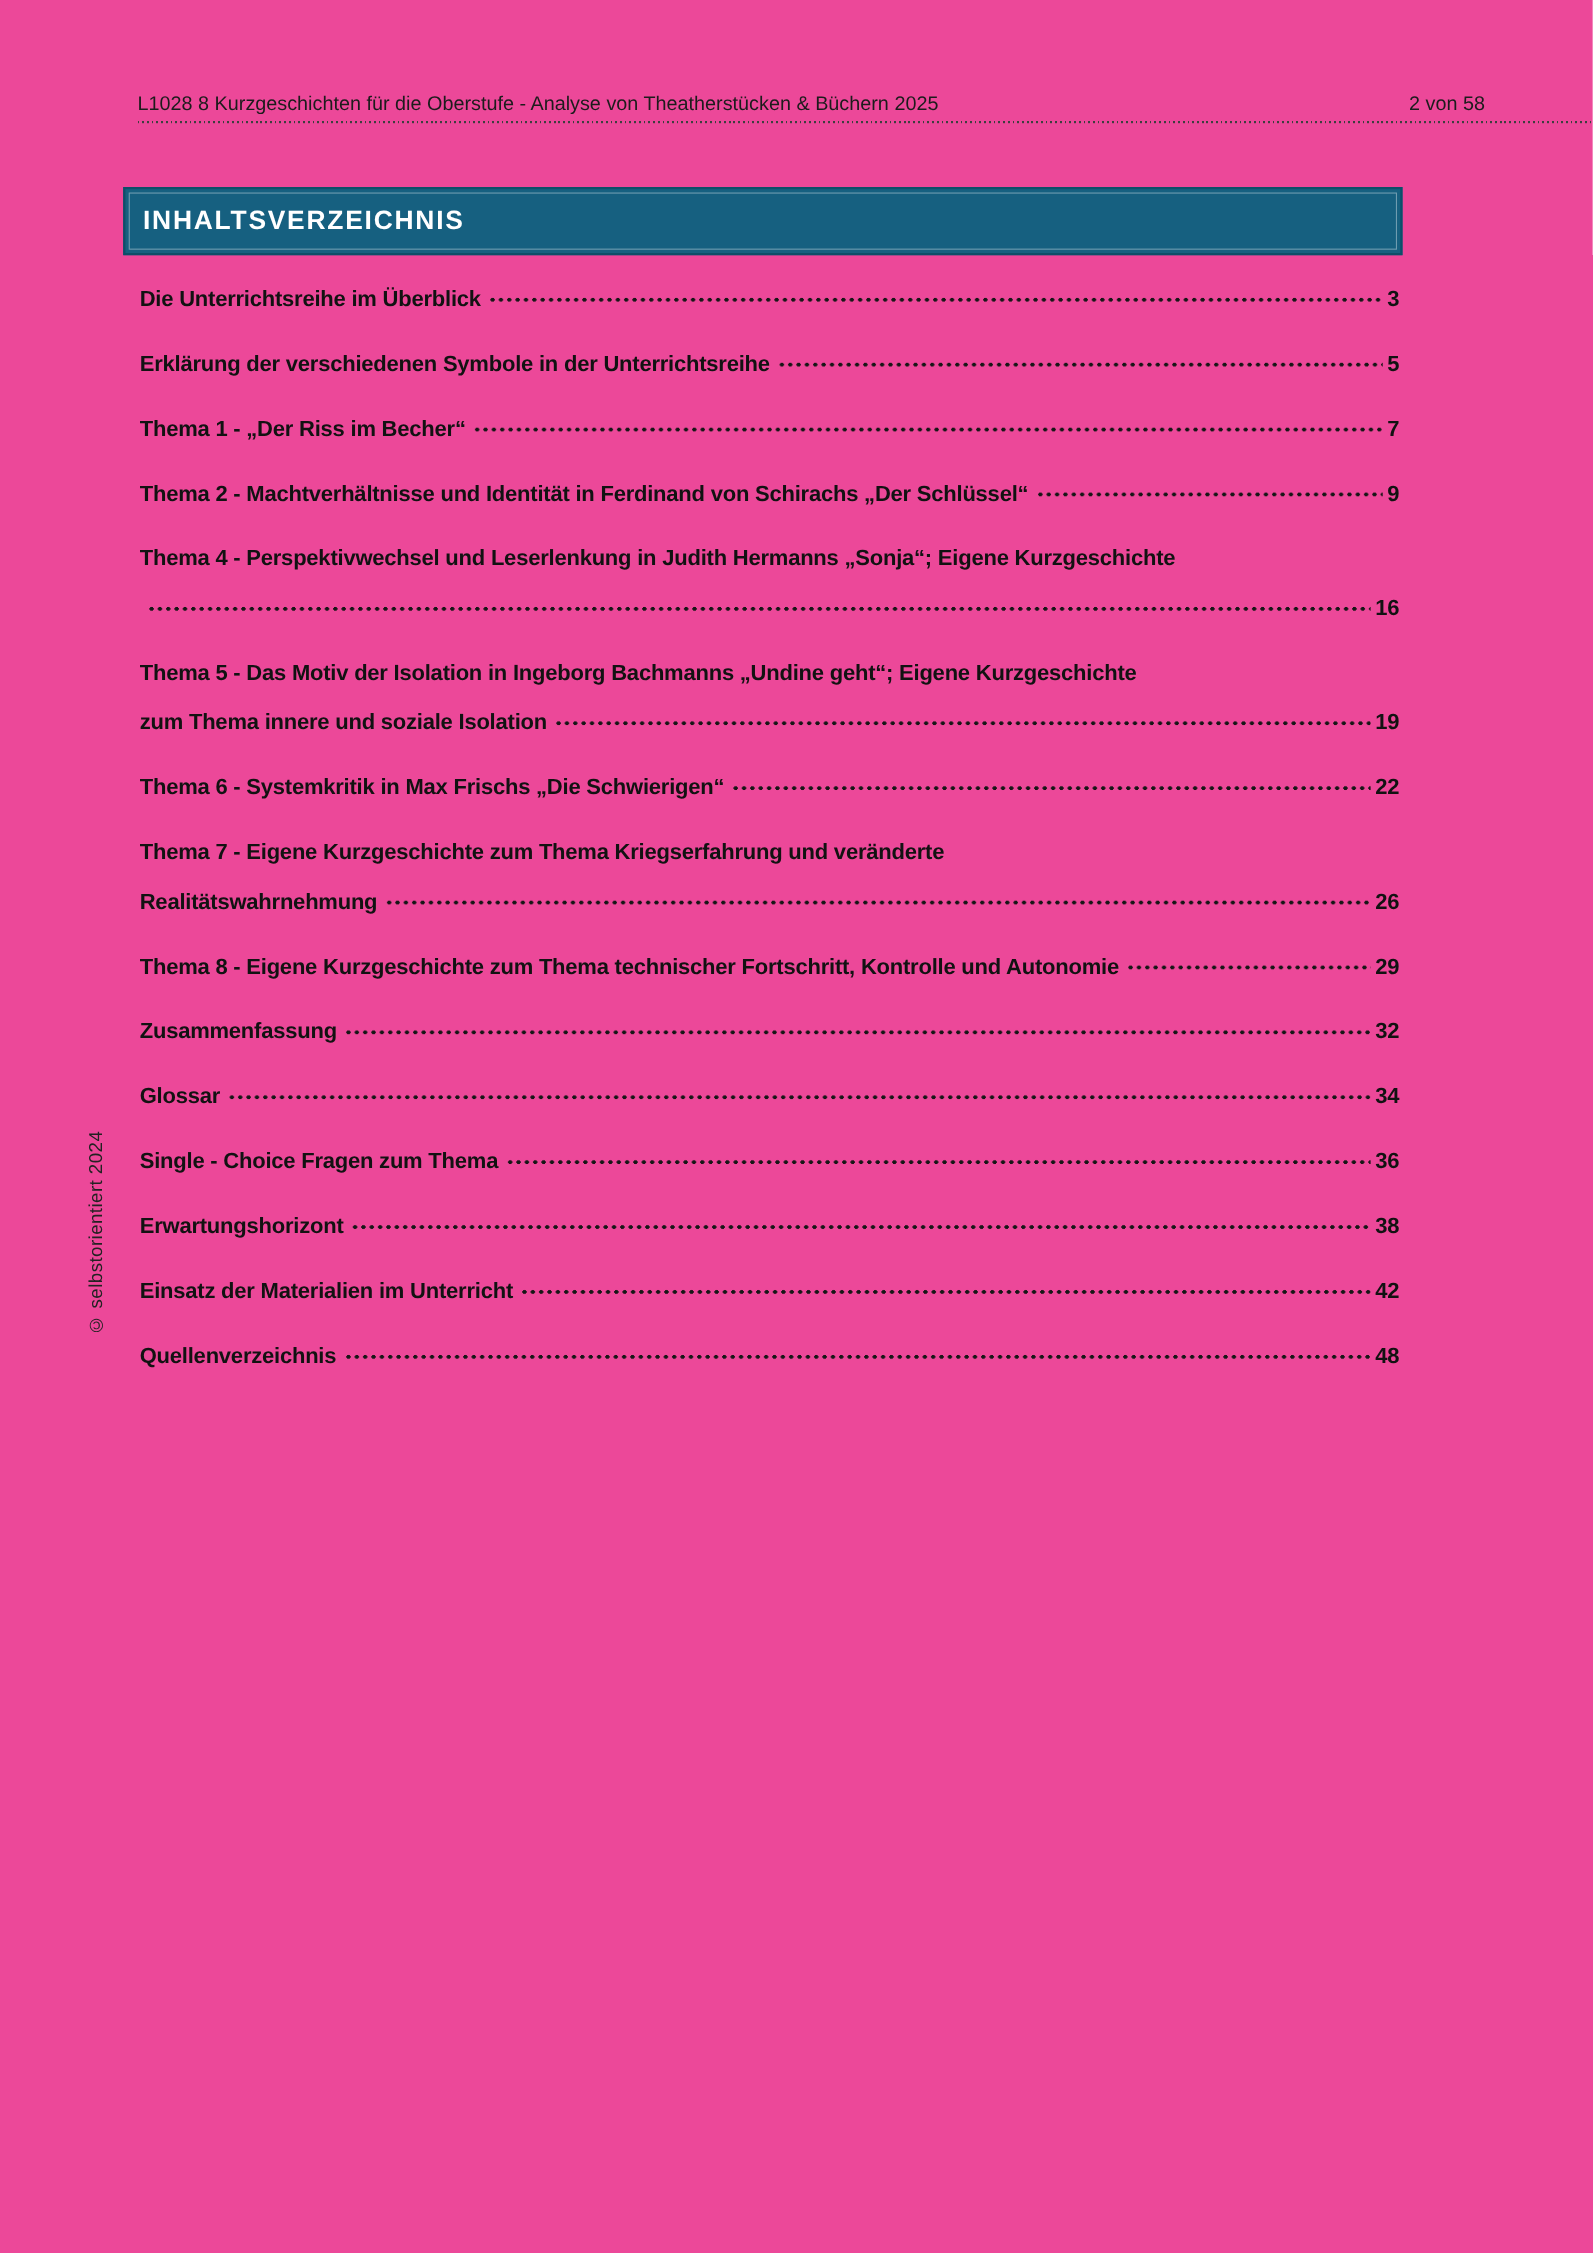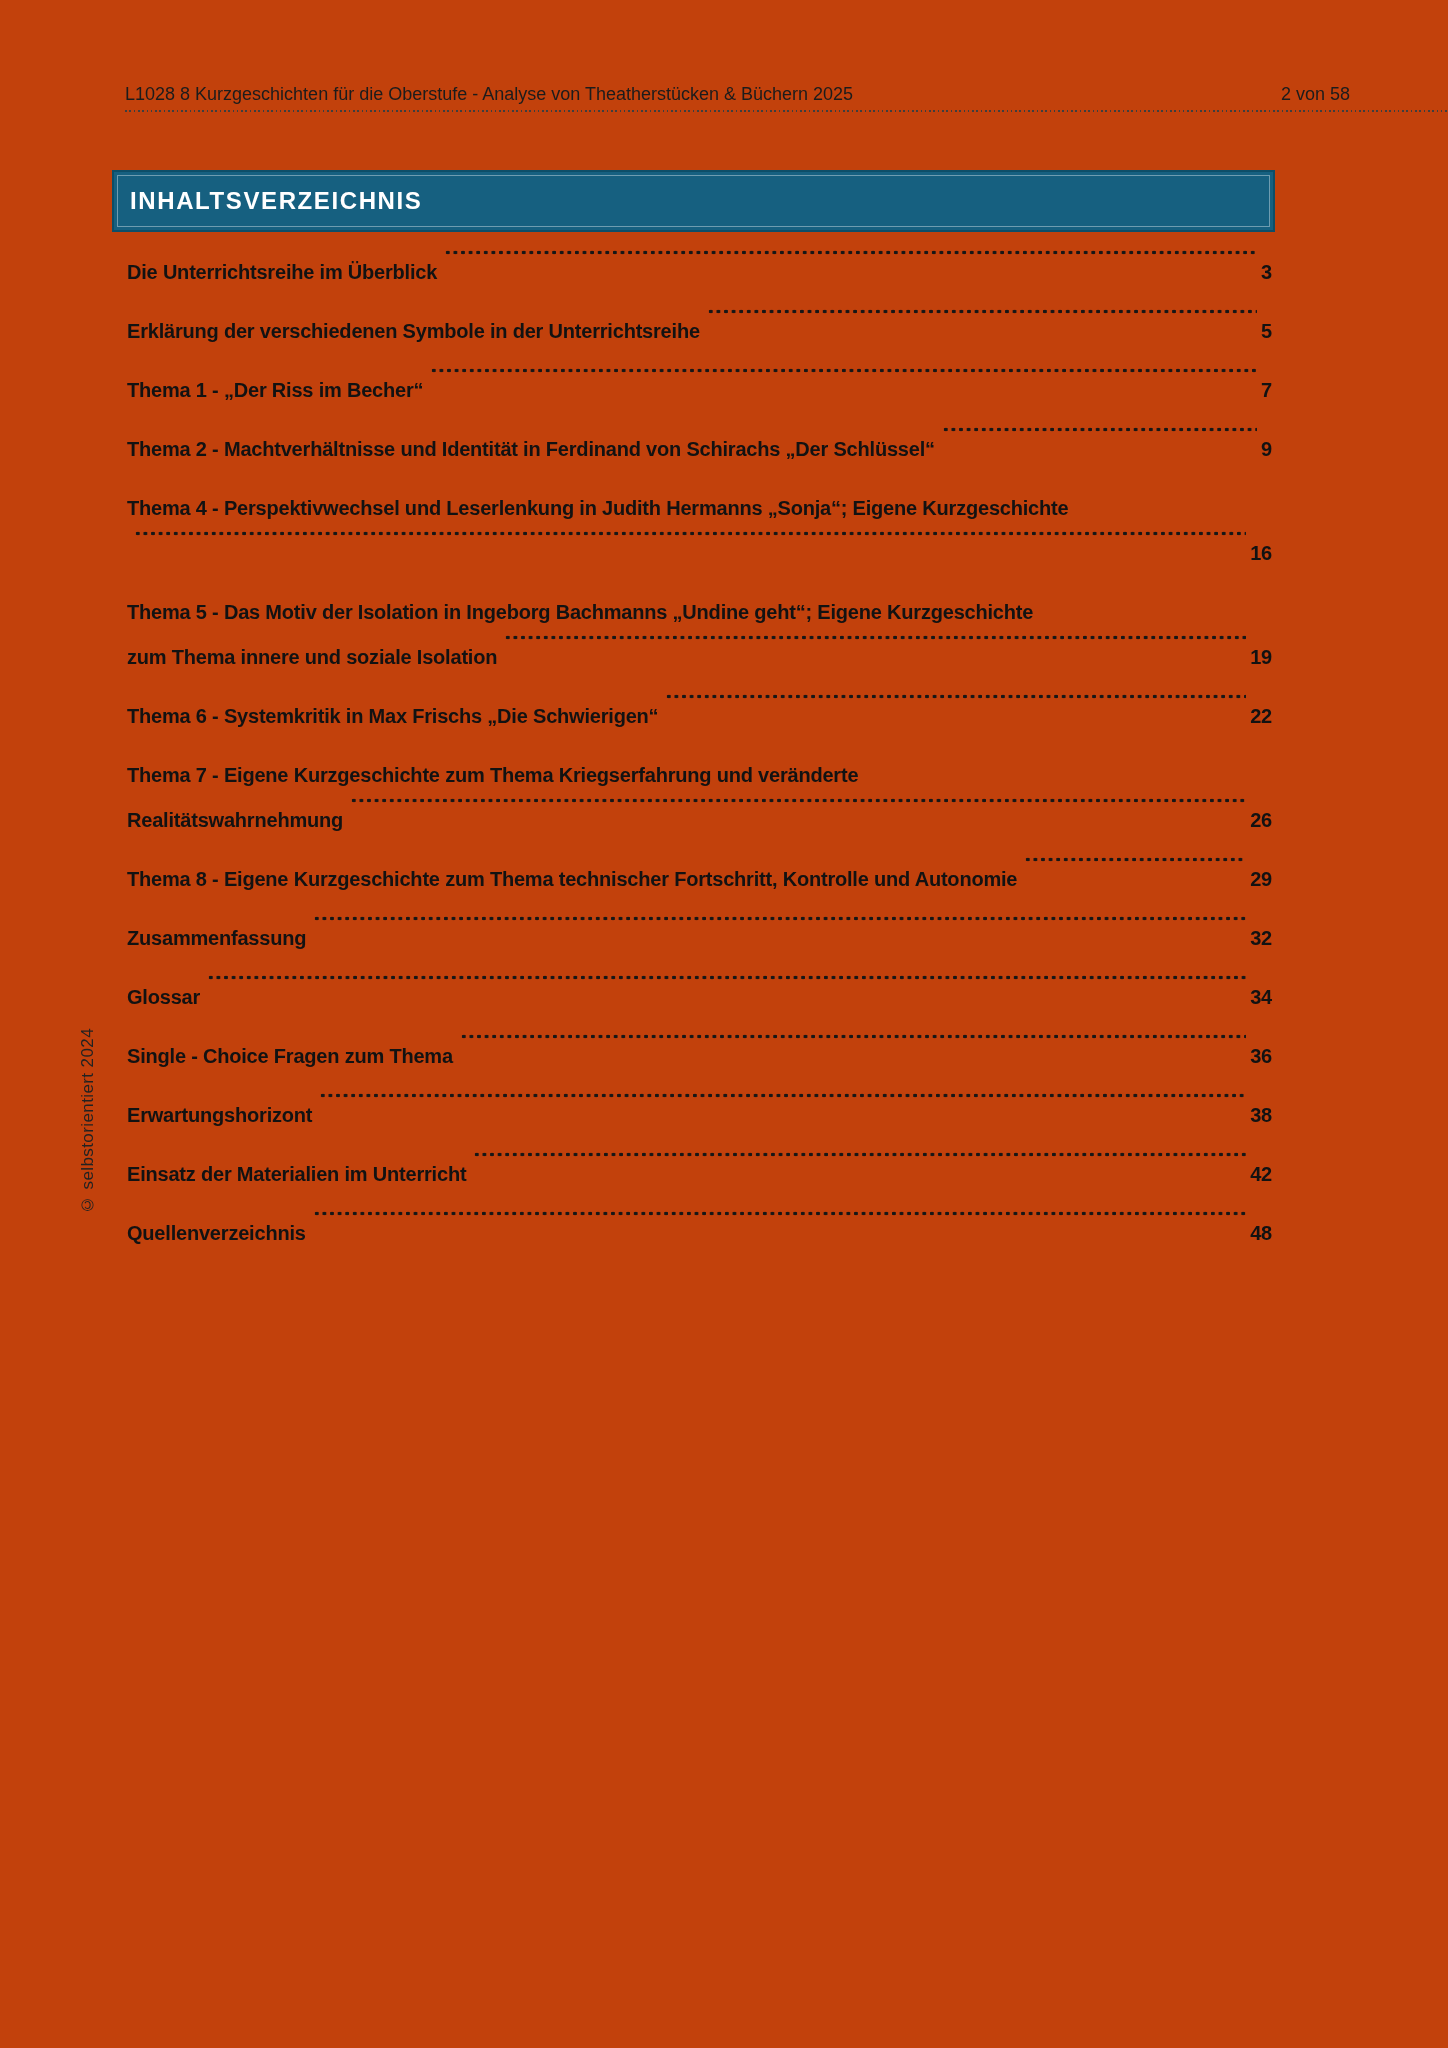--- a/index.html
+++ b/index.html
@@ -1,19 +1,19 @@
 <!DOCTYPE html>
 <html lang="de"><head>
 <meta charset="utf-8">
 <style>
   html,body{margin:0;padding:0;background:#ffffff;}
   .page{
     position:relative;
     width:1448px;height:2048px;
-    background:#c2410c;
+    background:#ec4899;
     font-family:"Liberation Sans", sans-serif;
     overflow:hidden;
   }
   
   .doc-header{
     position:absolute;top:84px;left:125px;right:98px;
     display:flex;justify-content:space-between;align-items:baseline;
     font-size:18px;color:#1c1c1c;font-weight:400;
   }
   .header-rule{
@@ -46,21 +46,21 @@
   
   .toc-list{
     position:absolute;top:250px;left:127px;width:1145px;
   }
   .toc-entry{
     font-size:20px;font-weight:700;color:#121212;
     line-height:45px;margin-bottom:14px;
     letter-spacing:-0.2px;
   }
   .toc-line{white-space:nowrap;}
-  .toc-lastline{display:flex;align-items:flex-start;}
+  .toc-lastline{display:flex;align-items:center;}
   .toc-label{white-space:nowrap;flex:0 0 auto;}
   .toc-dots{
     flex:1 1 auto;min-width:22px;height:5px;
     margin:0 4px 0 7px;
     background-image:radial-gradient(circle,#161616 1.7px,transparent 2.1px);
     background-size:7.6px 5px;background-repeat:repeat-x;background-position:left center;
   }
   .toc-page{flex:0 0 auto;font-weight:700;}
   
   .copyright{

